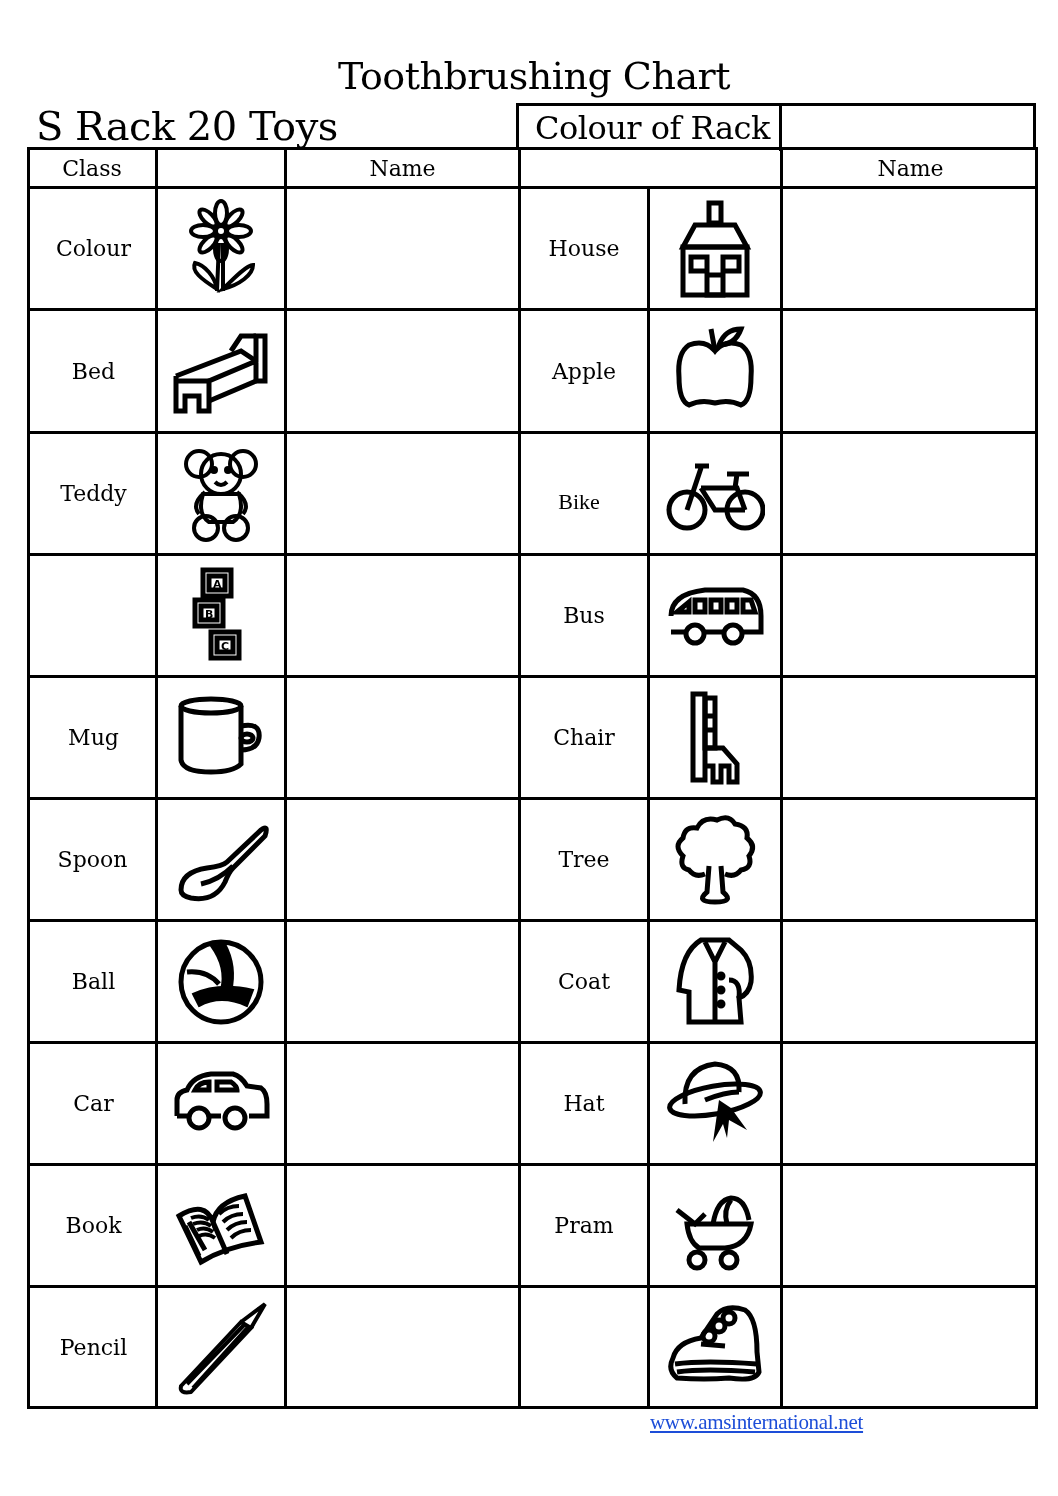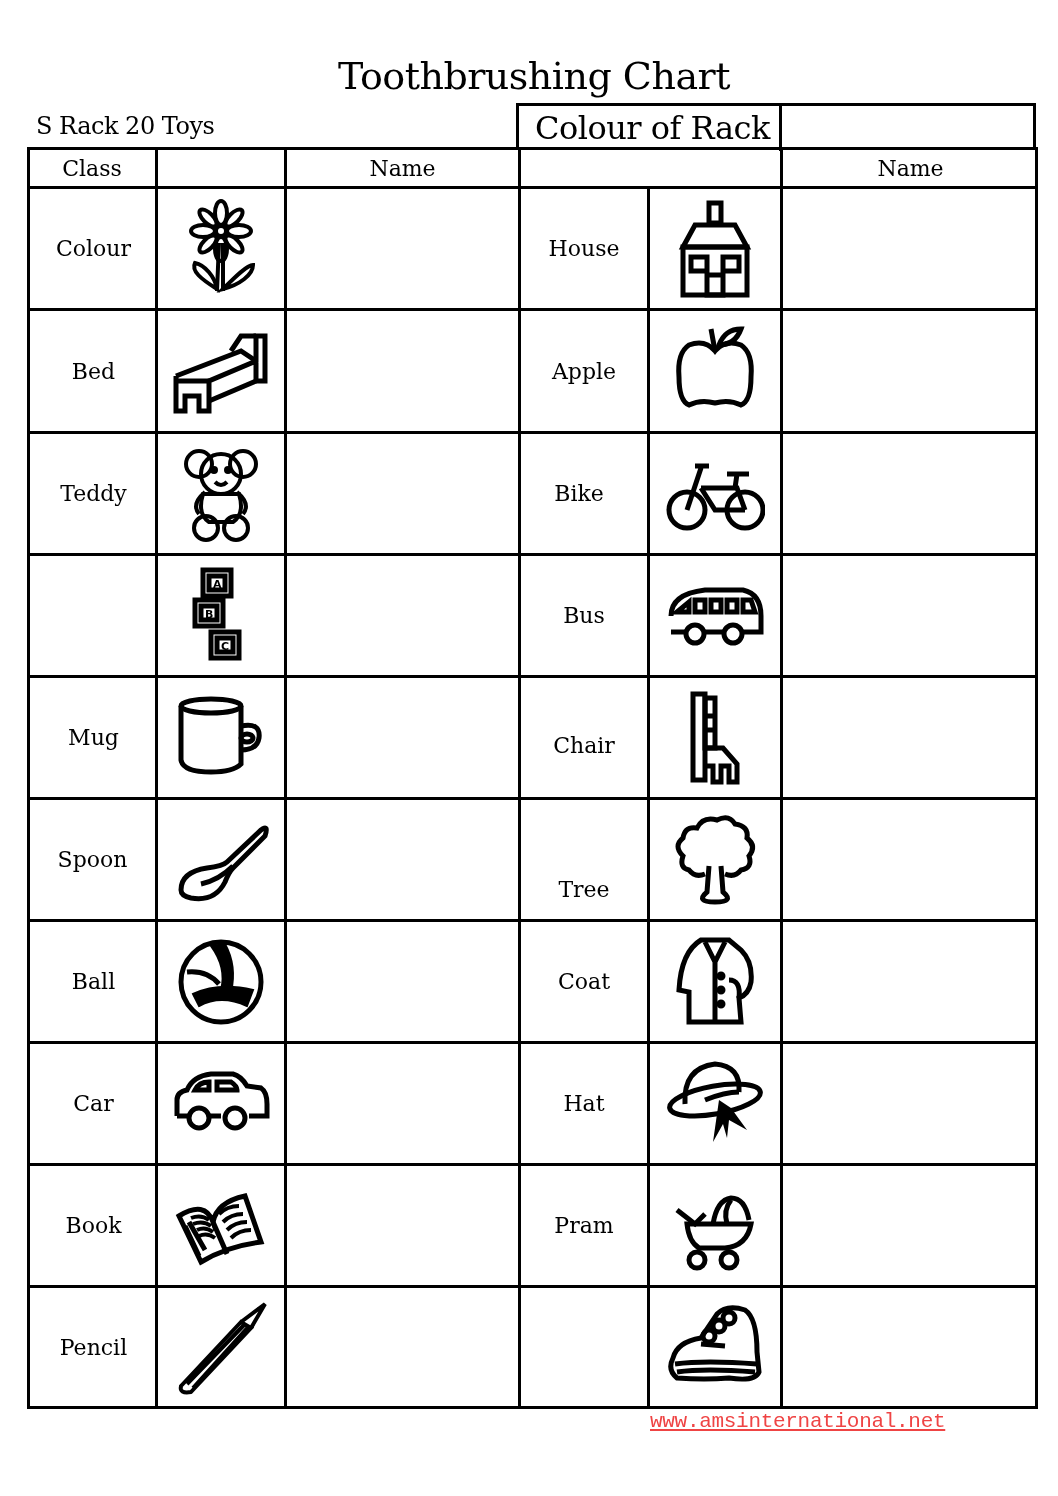--- a/index.html
+++ b/index.html
@@ -1,33 +1,33 @@
 <!DOCTYPE html>
 <html><head>
 <meta charset="utf-8">
 <style>
   html, body { margin: 0; padding: 0; background: #ffffff; }
   body { width: 1058px; height: 1496px; position: relative; overflow: hidden;
          font-family: "DejaVu Serif", "Liberation Serif", serif; color: #000; }
   .abs { position: absolute; }
   .title { left: 0; width: 1068px; top: 52px; text-align: center; font-size: 38px; line-height: 48px; letter-spacing: -0.5px; }
-  .subtitle-left { left: 36px; top: 104px; font-size: 24px; line-height: 44px; letter-spacing: -0.5px; }
+  .subtitle-left { left: 36px; top: 104px; font-size: 40px; line-height: 44px; letter-spacing: -0.5px; }
   .rack-box { left: 516px; top: 103px; width: 520px; height: 45px; border: 3px solid #000; border-bottom: none; box-sizing: border-box; }
   .rack-label { position: absolute; left: 16px; top: 0; font-size: 32px; line-height: 44px; letter-spacing: -0.5px; }
   .rack-div { position: absolute; left: 260px; top: 0; width: 3px; height: 45px; background: #000; }
   .rack-value { position: absolute; left: 265px; top: 0; right: 0; height: 42px; }
 
   .grid { left: 27px; top: 147px; width: 1011px; height: 1262px; border: 3px solid #000; box-sizing: border-box; }
   .hline { position: absolute; left: 0; right: 0; height: 3px; background: #000; }
   .vline { position: absolute; top: 0; bottom: 0; width: 3px; background: #000; }
 
   .cell { position: absolute; display: flex; align-items: center; justify-content: center; font-size: 22px; }
   .hdr { font-size: 22px; }
   .icon svg { width: 100px; height: 100px; }
-  .link { left: 650px; top: 1410px; font-family: Liberation Mono, monospace; font-size: 21px; color: #ef4444; text-decoration: underline; letter-spacing: -0.3px; }
+  .link { left: 650px; top: 1410px; font-family: Liberation Serif, serif; font-size: 21px; color: #1d4ed8; text-decoration: underline; letter-spacing: -0.3px; }
 </style>
 </head>
 <body>
 
 <div class="abs title">Toothbrushing Chart</div>
 <div class="abs subtitle-left">S Rack 20 Toys</div>
 
 <div class="abs rack-box">
   <div class="rack-label">Colour of Rack</div>
   <div class="rack-div"></div>
@@ -228,21 +228,21 @@
       <svg viewBox="0 0 100 100">
         <g fill="none" stroke="#000" stroke-width="5">
           <path d="M50 30 Q40 18 24 24 Q12 32 14 56 Q14 80 24 84 Q36 78 50 82 Q64 78 76 84 Q86 80 86 56 Q88 32 76 24 Q60 18 50 30 Z"></path>
           <path d="M50 30 L46 8"></path>
           <path d="M54 24 Q60 8 76 8 Q70 24 54 24 Z"></path>
         </g>
       </svg>
     </div>
     <div class="cell " style="left: 753px; top: 161px; width: 255px; height: 120px;"></div>
     <div></div>
-    <div class="cell " style="left: 491px; top: 284px; width: 116px; height: 119px;">Bike</div>
+    <div class="cell " style="left: 491px; top: 292px; width: 116px; height: 119px; font-family: Liberation Serif, serif;">Bike</div>
     <div class="cell icon" style="left: 620px; top: 284px; width: 130px; height: 119px;">
       <svg viewBox="0 0 100 100">
         <g fill="none" stroke="#000" stroke-width="5">
           <circle cx="22" cy="66" r="18"></circle>
           <circle cx="80" cy="66" r="18"></circle>
           <path d="M22 66 L36 24 M30 22 L44 22 M36 44 L72 44 L80 66 M36 44 L50 66 L80 66 M70 44 L72 30 M62 30 L84 30"></path>
         </g>
       </svg>
     </div>
     <div class="cell " style="left: 753px; top: 284px; width: 255px; height: 119px;"></div>
@@ -257,34 +257,34 @@
           <path d="M12 46 L24 36 L24 46 Z"></path>
           <rect x="30" y="34" width="10" height="12"></rect>
           <rect x="46" y="34" width="10" height="12"></rect>
           <rect x="62" y="34" width="10" height="12"></rect>
           <path d="M78 34 L86 34 L90 46 L78 46 Z"></path>
         </g>
       </svg>
     </div>
     <div class="cell " style="left: 753px; top: 406px; width: 255px; height: 119px;"></div>
     <div></div>
-    <div class="cell " style="left: 491px; top: 528px; width: 126px; height: 119px; margin-top: 8px;">Chair</div>
+    <div class="cell " style="left: 491px; top: 528px; width: 126px; height: 119px;">Chair</div>
     <div class="cell icon" style="left: 620px; top: 528px; width: 130px; height: 119px;">
       <svg viewBox="0 0 100 100">
         <g fill="none" stroke="#000" stroke-width="5">
           <rect x="28" y="6" width="12" height="86"></rect>
           <rect x="40" y="10" width="10" height="50"></rect>
           <path d="M40 28 L50 28 M40 42 L50 42"></path>
           <path d="M40 60 L58 60 L72 76 L72 94 L64 94 L64 78 L56 78 L56 94 L48 94 L48 78 L40 78"></path>
         </g>
       </svg>
     </div>
     <div class="cell " style="left: 753px; top: 528px; width: 255px; height: 119px;"></div>
     <div></div>
-    <div class="cell " style="left: 491px; top: 680px; width: 126px; height: 119px;">Tree</div>
+    <div class="cell " style="left: 491px; top: 650px; width: 126px; height: 119px;">Tree</div>
     <div class="cell icon" style="left: 620px; top: 650px; width: 130px; height: 119px;">
       <svg viewBox="0 0 100 100">
         <g fill="none" stroke="#000" stroke-width="5">
           <path d="M40 64 Q30 68 24 60 Q14 58 18 46 Q8 36 18 28 Q20 16 32 18 Q38 6 52 10 Q64 4 70 14 Q84 16 82 28 Q92 36 84 46 Q88 58 76 60 Q70 68 60 64"></path>
           <path d="M44 56 L42 82 Q30 92 50 92 Q70 92 58 82 L56 56"></path>
         </g>
       </svg>
     </div>
     <div class="cell " style="left: 753px; top: 650px; width: 255px; height: 119px;"></div>
     <div></div>

